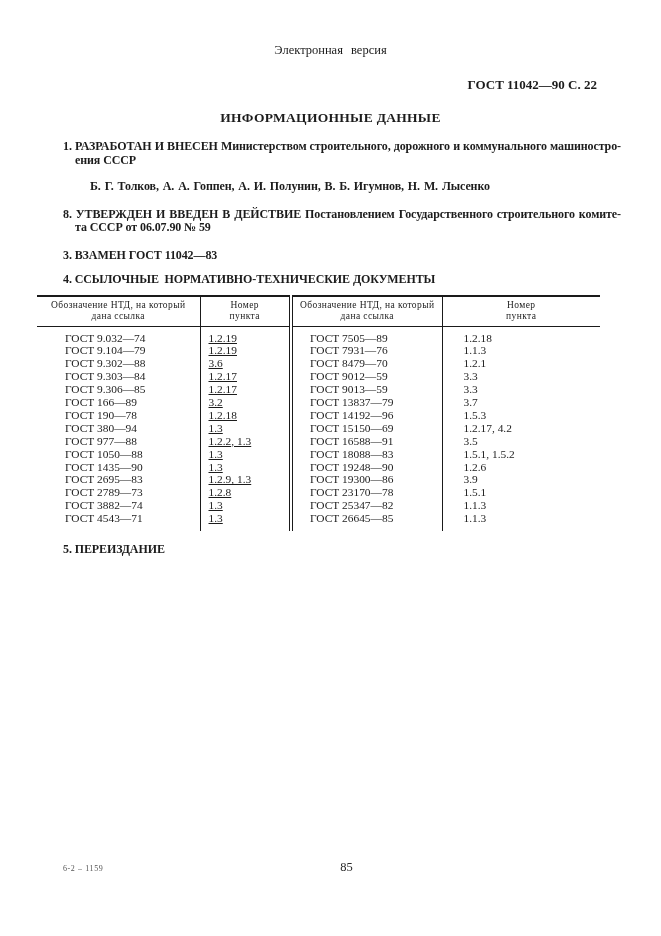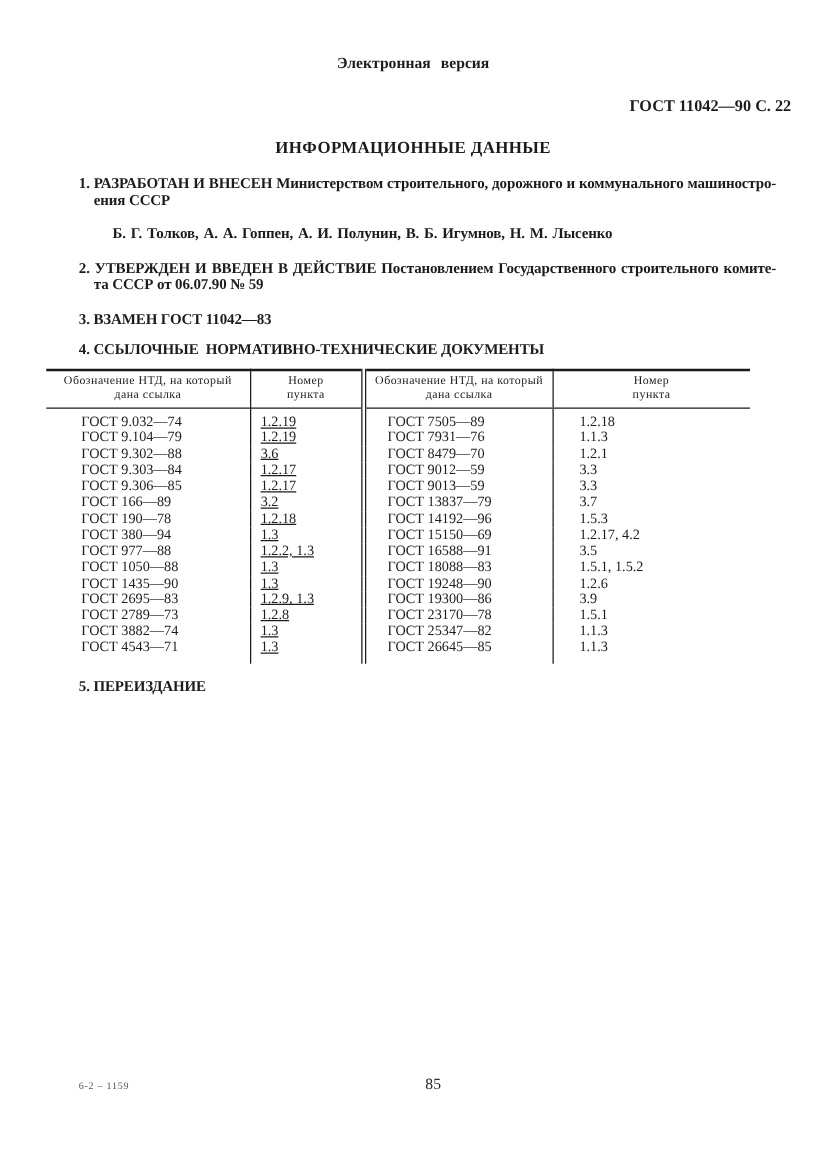--- a/index.html
+++ b/index.html
@@ -10,29 +10,29 @@
     height: 936px;
     background: #ffffff;
     font-family: "Liberation Serif", "DejaVu Serif", serif;
     color: #1c1c1c;
     overflow: hidden;
     padding-top: 44px;
     margin: 0 auto;
   }
   .watermark {
     text-align: center;
-    font-weight: bold;
+    font-weight: normal;
     font-size: 12.5px;
     line-height: 13px;
     word-spacing: 5px;
   }
   .doc-ref {
     margin-top: 21px;
     text-align: right;
-    padding-right: 28px;
+    padding-right: 64px;
     font-weight: bold;
     font-size: 13px;
     line-height: 14px;
   }
   .main-title {
     margin-top: 19px;
     text-align: center;
     font-weight: bold;
     font-size: 13.5px;
     line-height: 14px;
@@ -135,21 +135,21 @@
 
     <div class="sec s1">
       <div class="jline">1. РАЗРАБОТАН И ВНЕСЕН Министерством строительного, дорожного и коммунального машиностро-</div>
       <div class="hang">ения СССР</div>
     </div>
 
 
     <div class="sec developers-line">Б. Г. Толков, А. А. Гоппен, А. И. Полунин, В. Б. Игумнов, Н. М. Лысенко</div>
 
     <div class="sec s2">
-      <div class="jline">2. УТВЕРЖДЕН И ВВЕДЕН В ДЕЙСТВИЕ Постановлением Государственного строительного комите-</div>
+      <div class="jline">8. УТВЕРЖДЕН И ВВЕДЕН В ДЕЙСТВИЕ Постановлением Государственного строительного комите-</div>
       <div class="hang">та СССР от 06.07.90 № 59</div>
     </div>
 
     <div class="sec s3">3. ВЗАМЕН ГОСТ 11042—83</div>
 
     <div class="sec s4">4. ССЫЛОЧНЫЕ  НОРМАТИВНО-ТЕХНИЧЕСКИЕ ДОКУМЕНТЫ</div>
 
   </div>
 
   <table class="refs">

